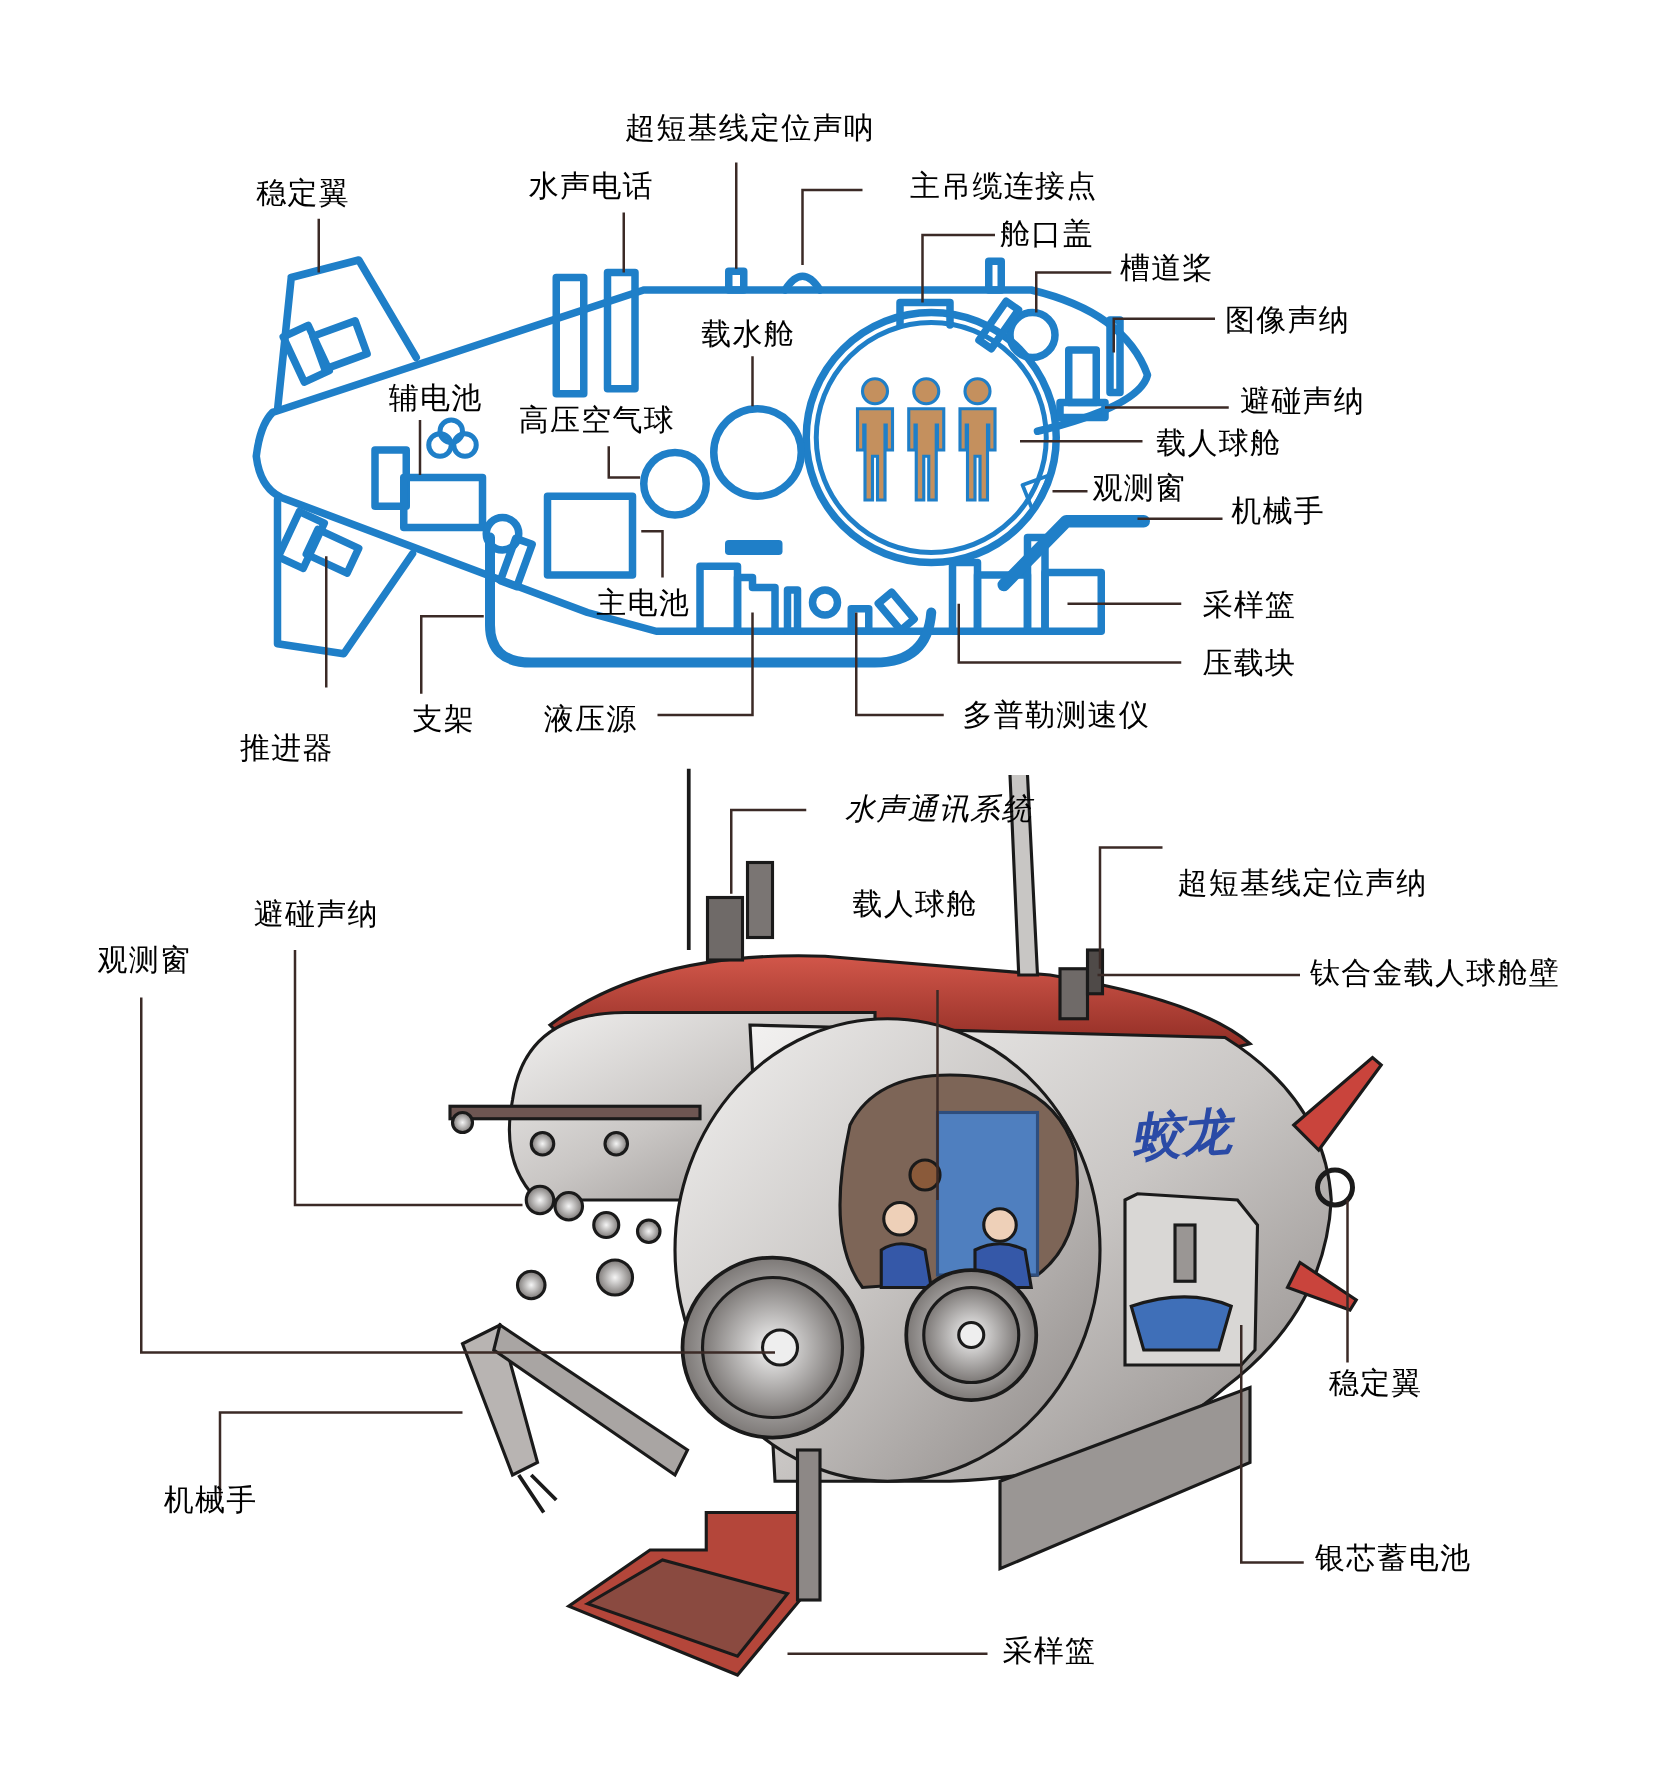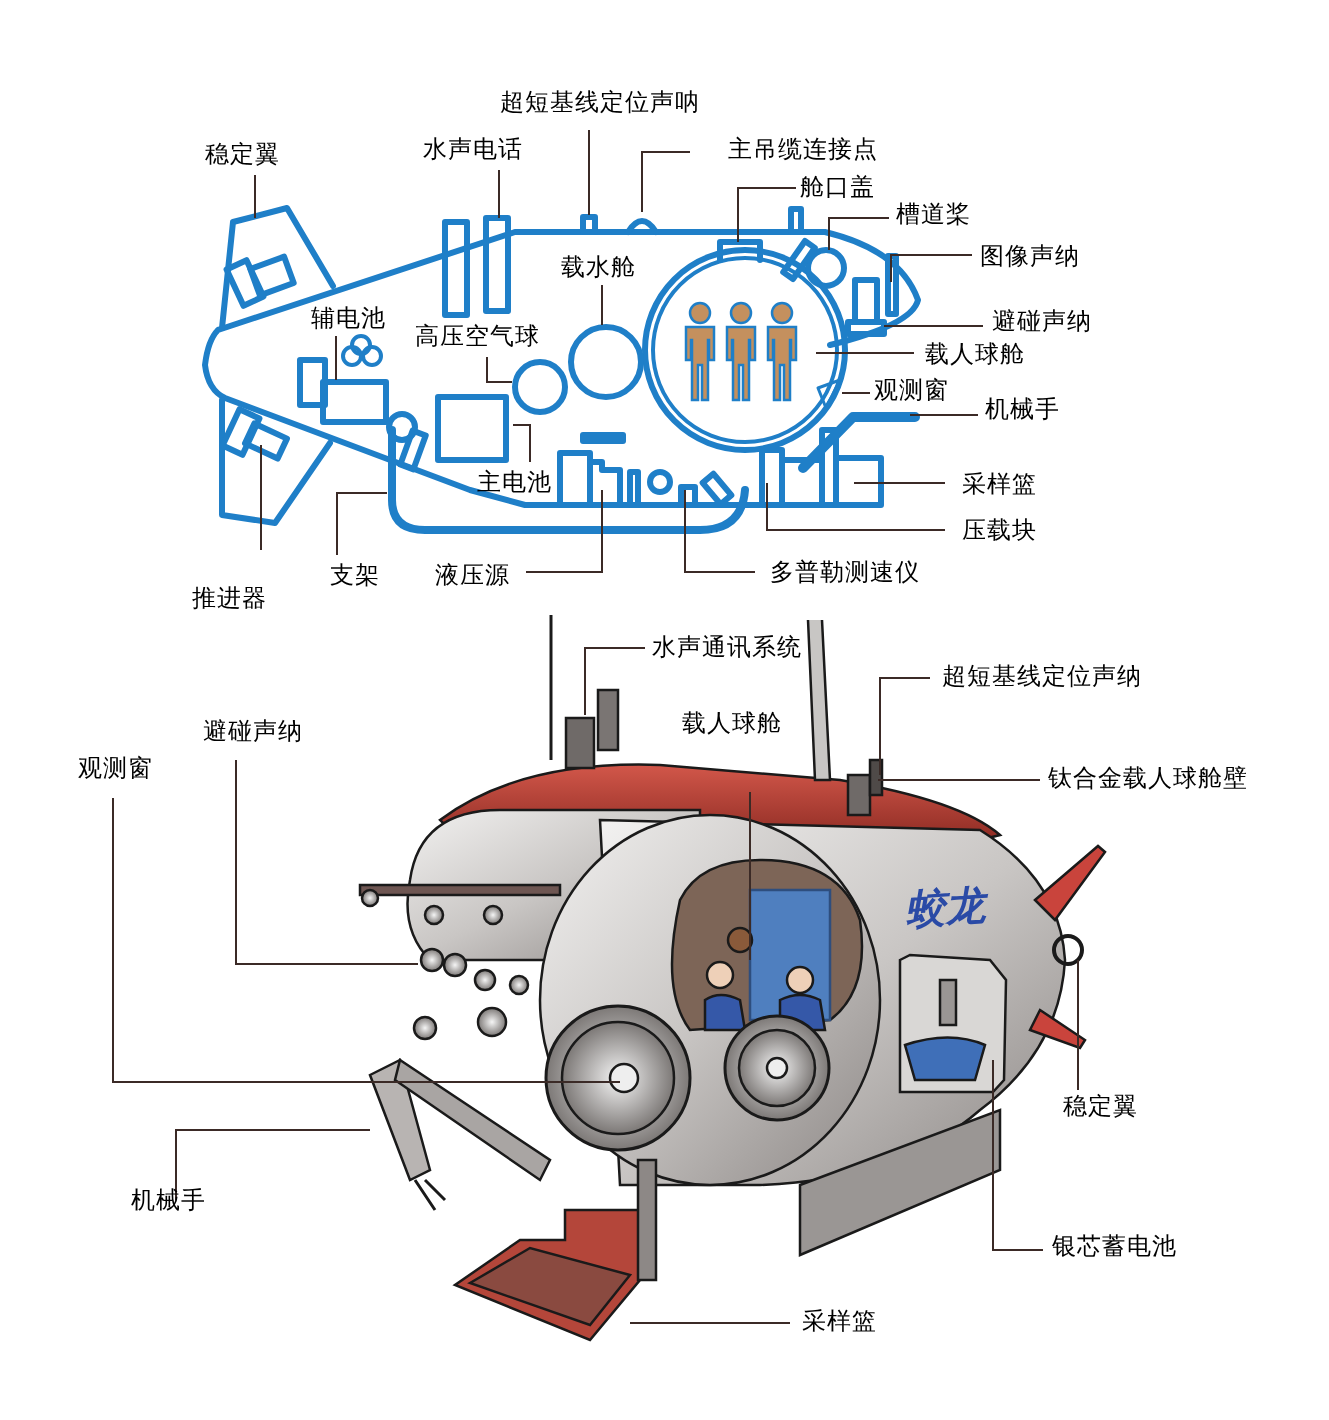--- a/index.html
+++ b/index.html
@@ -228,22 +228,22 @@
       <path d="M113,798 L113,1082 L620,1082"></path>
       <path d="M1078,960 L1078,1090"></path>
       <path d="M176,1200 L176,1130 L370,1130"></path>
       <path d="M993,1060 L993,1250 L1043,1250"></path>
       <path d="M630,1323 L790,1323"></path>
     </g>
   </svg>
 
   <div class="name-text" style="left:905px;top:880px;">蛟龙</div>
 
-  <div class="lbl" style="left:652px;top:635px;">水声通讯系统</div>
-  <div class="lbl" style="left:942px;top:664px;">超短基线定位声纳</div>
+  <div class="lbl" style="left:676px;top:635px;font-style:italic;">水声通讯系统</div>
+  <div class="lbl" style="left:942px;top:694px;">超短基线定位声纳</div>
   <div class="lbl" style="left:682px;top:711px;">载人球舱</div>
   <div class="lbl" style="left:1048px;top:766px;">钛合金载人球舱壁</div>
   <div class="lbl" style="left:203px;top:719px;">避碰声纳</div>
   <div class="lbl" style="left:78px;top:756px;">观测窗</div>
   <div class="lbl" style="left:1063px;top:1094px;">稳定翼</div>
   <div class="lbl" style="left:131px;top:1188px;">机械手</div>
   <div class="lbl" style="left:1052px;top:1234px;">银芯蓄电池</div>
   <div class="lbl" style="left:802px;top:1309px;">采样篮</div>
 
 </div>

